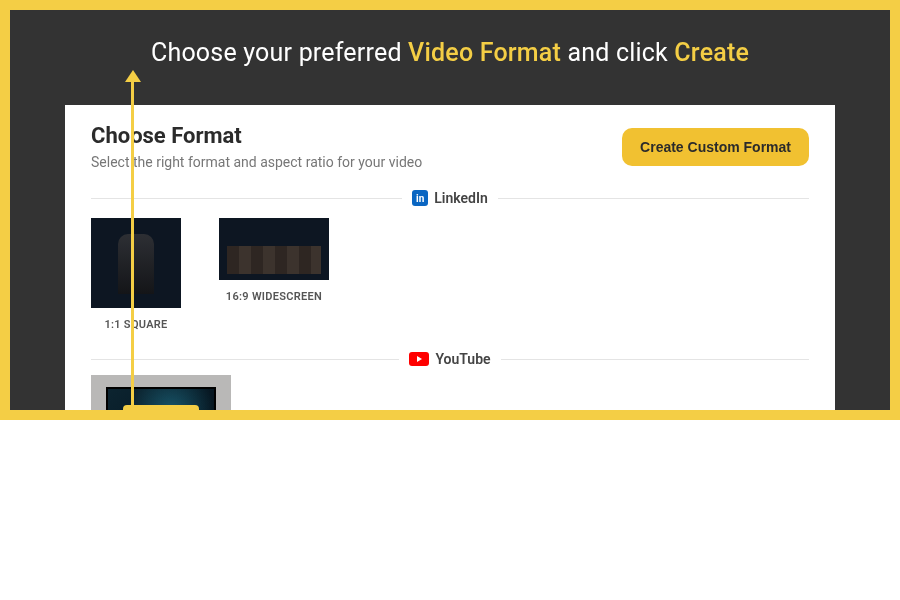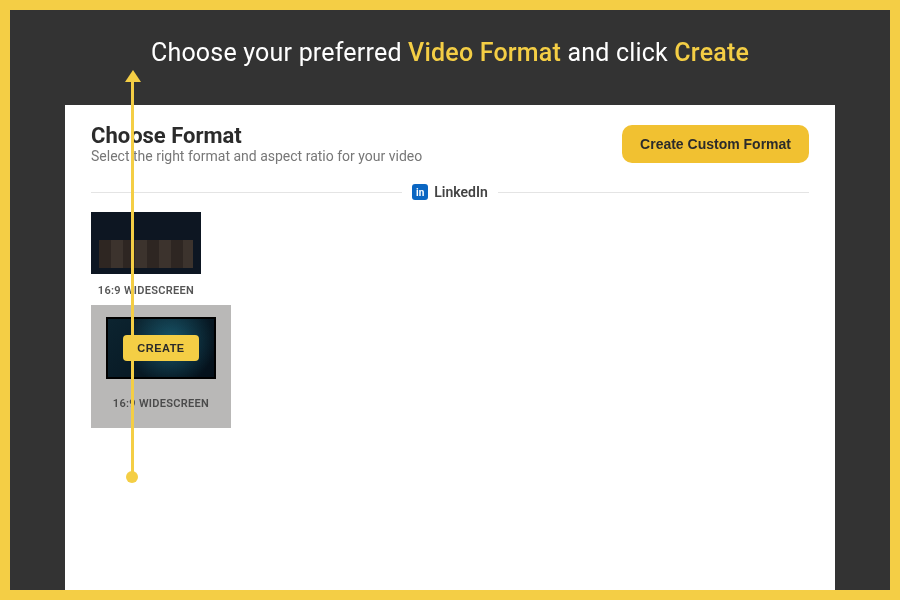--- a/index.html
+++ b/index.html
@@ -1,18 +1,18 @@
 <!DOCTYPE html>
 <html><head>
 <meta charset="utf-8">
 <style>
   * { margin: 0; padding: 0; box-sizing: border-box; }
   html, body { width: 900px; height: 600px; overflow: hidden; font-family: -apple-system, BlinkMacSystemFont, "Segoe UI", Roboto, Arial, sans-serif; }
   .frame {
-    width: 900px; height: 600px;
+    width: 900px; height: 420px;
     background: #F4CE45;
     padding: 10px;
   }
   .inner {
     width: 100%; height: 100%;
     background: #333333;
     position: relative;
   }
   .instruction {
     color: #ffffff;
@@ -25,21 +25,21 @@
   .instruction .hl { color: #F4CE45; font-weight: 500; }
   .panel {
     position: absolute;
     left: 55px; right: 55px; top: 95px; bottom: 0;
     background: #ffffff;
     padding: 18px 26px 0 26px;
     overflow: hidden;
   }
   .panel-header { display: flex; justify-content: space-between; align-items: center; }
   .panel-title { font-size: 22px; font-weight: 700; color: #2b2b2b; }
-  .panel-sub { font-size: 14px; color: #777; margin-top: 0; }
+  .panel-sub { font-size: 14px; color: #777; margin-top: 6px; }
   .custom-btn {
     background: #F1C131;
     color: #2b2b2b;
     font-weight: 700;
     font-size: 14px;
     border: none;
     border-radius: 10px;
     padding: 11px 18px;
     cursor: pointer;
   }
@@ -145,25 +145,37 @@
         <div class="line"></div>
         <div class="platform-label">
           <span class="linkedin-ico">in</span>
           <span>LinkedIn</span>
         </div>
         <div class="line"></div>
       </div>
 
       <div class="formats">
         <div class="fmt">
+          <div class="thumb t-sq ph1"></div>
+          <div class="cap">1:1 SQUARE</div>
+        </div>
+        <div class="fmt">
           <div class="thumb t-169 ph4"></div>
           <div class="cap">16:9 WIDESCREEN</div>
         </div>
       </div>
 
+      <div class="platform-row">
+        <div class="line"></div>
+        <div class="platform-label">
+          <span class="youtube-ico"></span>
+          <span>YouTube</span>
+        </div>
+        <div class="line"></div>
+      </div>
 
       <div class="formats" style="margin-top:8px; gap:0;">
         <div class="selected-tile">
           <div class="thumb ph5">
             <button class="create-btn">CREATE</button>
           </div>
           <div class="cap">16:9 WIDESCREEN</div>
         </div>
       </div>
 

